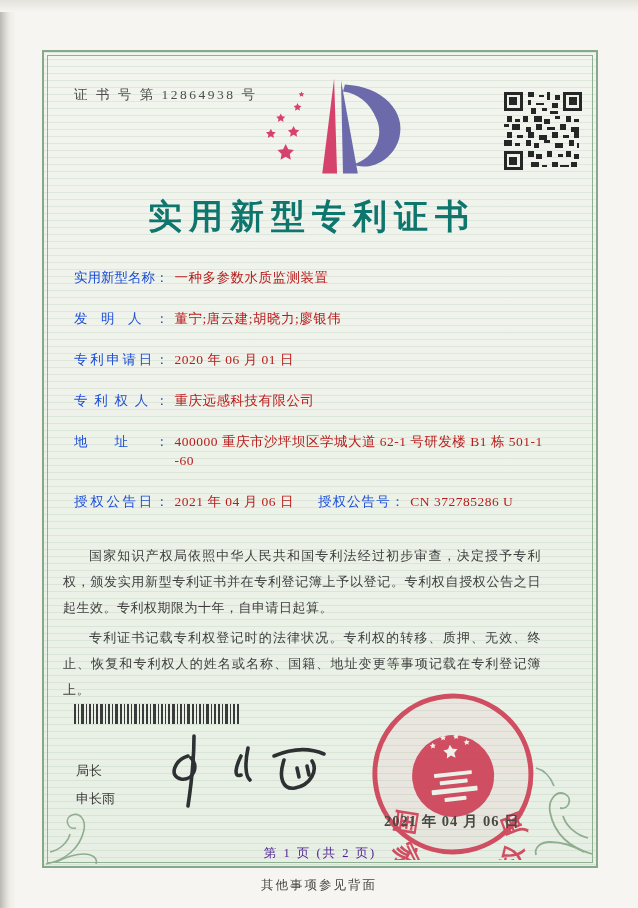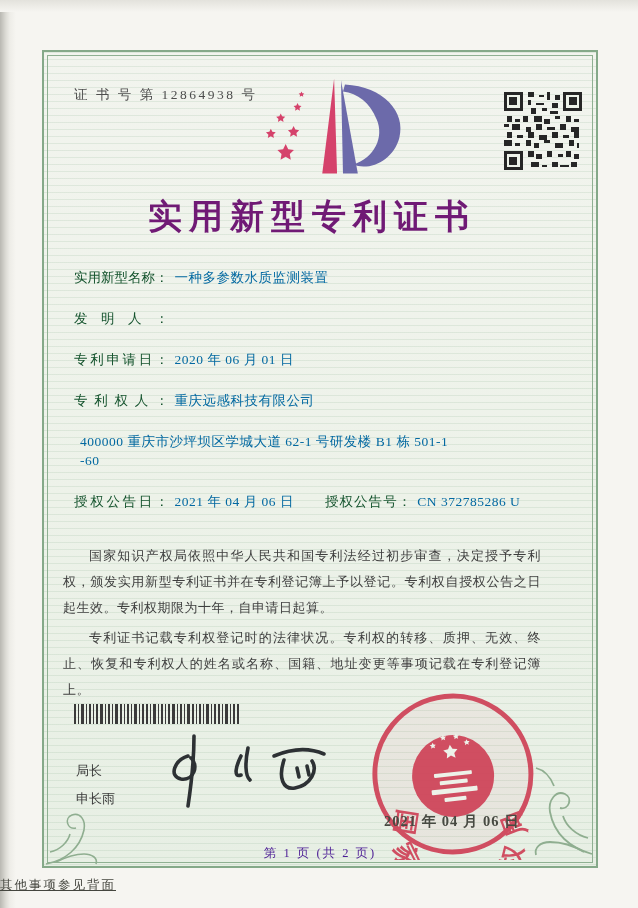--- a/index.html
+++ b/index.html
@@ -37,35 +37,35 @@
 
   .cert-no {
     position:absolute; left:74px; top:86px;
     font-size:13.5px; letter-spacing:2.5px; color:#4d4d4d; white-space:nowrap;
   }
   .logo { position:absolute; left:258px; top:74px; }
   .qr   { position:absolute; left:504px; top:92px; }
 
   .title {
     position:absolute; left:42px; top:194px; width:540px;
-    text-align:center; font-size:34px; font-weight:700; color:#701a75;
+    text-align:center; font-size:34px; font-weight:700; color:#0f766e;
     letter-spacing:7px; white-space:nowrap;
   }
 
   .fields { position:absolute; left:74px; top:268px; width:472px; font-size:13.5px; }
   .frow { display:flex; margin-bottom:22px; line-height:19px; }
   .flabel {
     display:inline-block; width:7em; min-width:7em;
     text-align-last:justify; text-align:justify; white-space:nowrap;
-    color:#14532d;
-  }
-  .fvalue { margin-left:6px; letter-spacing:0.5px; color:#0369a1; }
+    color:#1d4ed8;
+  }
+  .fvalue { margin-left:6px; letter-spacing:0.5px; color:#b91c1c; }
   .prewrap { white-space:pre-wrap; max-width:372px; }
   .frow-double { display:flex; }
-  .fgroup2 { display:flex; margin-left:31px; }
+  .fgroup2 { display:flex; margin-left:24px; }
   .fgroup2 .flabel { width:6.4em; min-width:6.4em; }
 
   .paras {
     position:absolute; left:63px; top:543px; width:478px;
     font-size:13px; line-height:26px; color:#3e3e3e; letter-spacing:0.5px;
   }
   .paras p { margin:0 0 4px 0; text-indent:2em; text-align:justify; }
 
   .barcode { position:absolute; left:74px; top:704px; }
 
@@ -82,21 +82,21 @@
     font-size:14.5px; letter-spacing:1px; color:#474a42; font-weight:600;
     white-space:nowrap;
   }
 
   .page-info {
     position:absolute; left:42px; top:845px; width:556px;
     text-align:center; font-size:12.5px; letter-spacing:2px; color:#4c1d95;
   }
   .back-note {
     position:absolute; left:0; top:877px; width:638px;
-    text-align:left; font-size:12.5px; letter-spacing:2px; color:#45463f;text-decoration:underline;
+    text-align:center; font-size:12.5px; letter-spacing:2px; color:#45463f;
   }
   .corner-bl { position:absolute; left:40px;  top:788px; }
   .corner-br { position:absolute; left:528px; top:758px; transform:scaleX(-1); }
 </style>
 </head>
 <body>
 
 <div class="stage">
   <div class="page-edge"></div>
   <div class="page-edge-top"></div>
@@ -195,30 +195,32 @@
 
     <div class="title">实用新型专利证书</div>
 
     <div class="fields">
       <div class="frow">
         <span class="flabel">实用新型名称：</span>
         <span class="fvalue">一种多参数水质监测装置</span>
       </div>
       <div class="frow">
         <span class="flabel">发明人：</span>
+        <span class="fvalue">董宁;唐云建;胡晓力;廖银伟</span>
       </div>
       <div class="frow">
         <span class="flabel">专利申请日：</span>
         <span class="fvalue">2020 年 06 月 01 日</span>
       </div>
       <div class="frow">
         <span class="flabel">专利权人：</span>
         <span class="fvalue">重庆远感科技有限公司</span>
       </div>
       <div class="frow">
+        <span class="flabel">地址：</span>
         <span class="fvalue prewrap">400000 重庆市沙坪坝区学城大道 62-1 号研发楼 B1 栋 501-1
 -60</span>
       </div>
       <div class="frow frow-double">
         <span class="flabel">授权公告日：</span>
         <span class="fvalue">2021 年 04 月 06 日</span>
         <span class="fgroup2">
           <span class="flabel">授权公告号：</span>
           <span class="fvalue">CN 372785286 U</span>
         </span>

